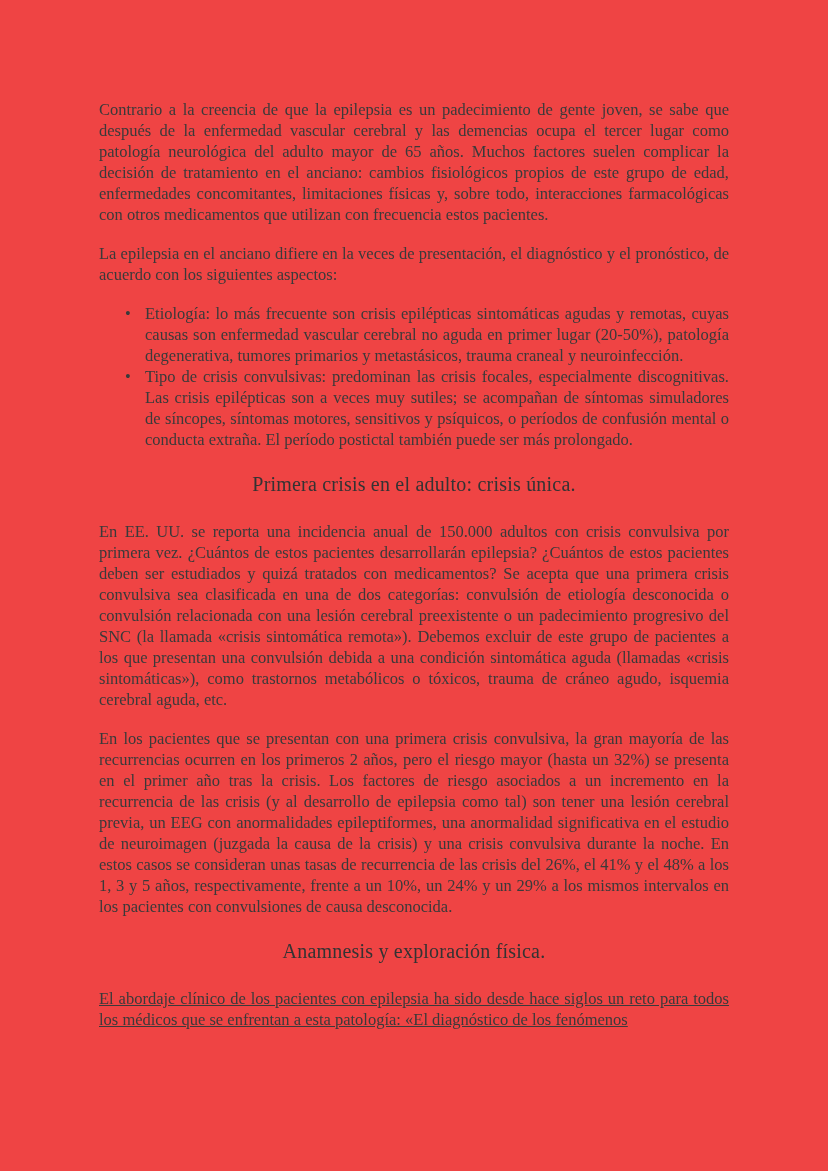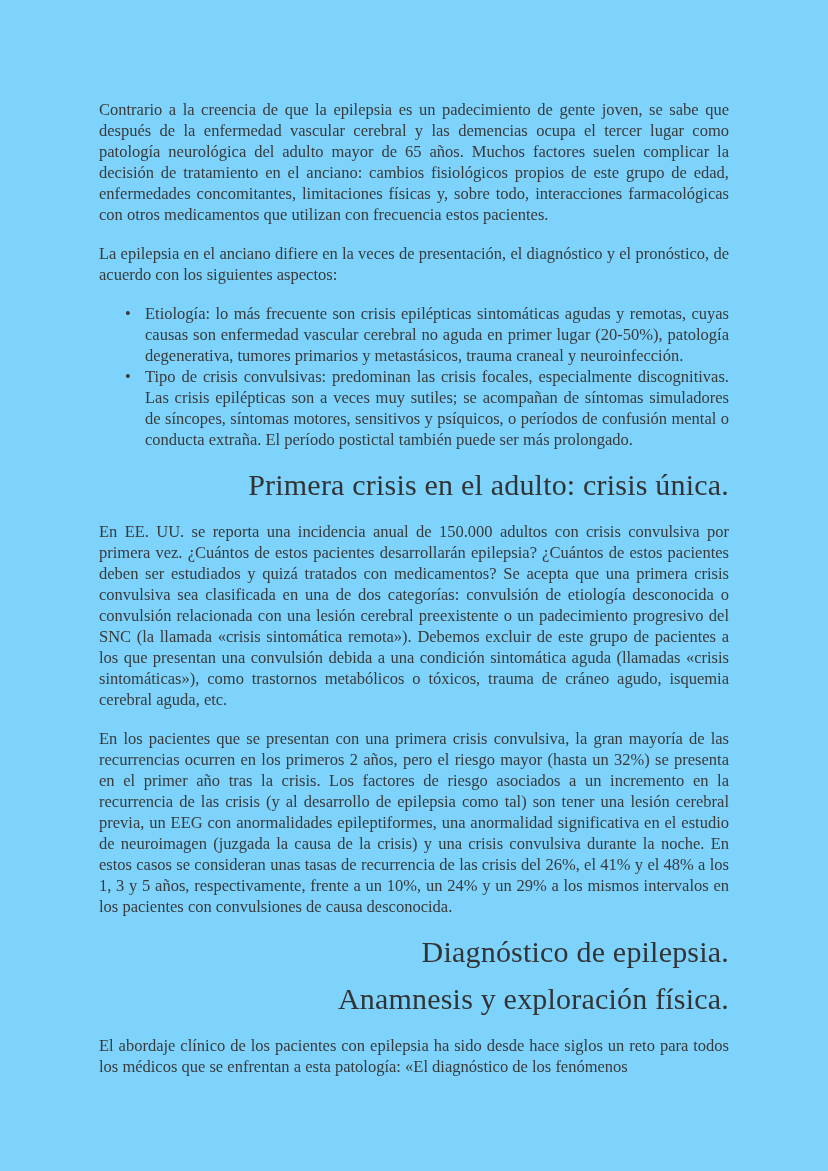--- a/index.html
+++ b/index.html
@@ -5,21 +5,21 @@
   html, body {
     margin: 0;
     padding: 0;
     background: #ffffff;
   }
   .page {
     position: relative;
     width: 828px;
     height: 1171px;
     margin: 0 auto;
-    background: #7dd3fc;
+    background: #ef4444;
     box-sizing: border-box;
     padding: 99px 99px 0 99px;
     overflow: hidden;
     font-family: "Liberation Serif", "DejaVu Serif", serif;
     font-size: 16.5px;
     line-height: 21px;
     color: #3a3a3a;
   }
   .body-para {
     margin: 0 0 18px 0;
@@ -38,32 +38,33 @@
   }
   .aspects-list li .bullet-dot {
     position: absolute;
     left: -20px;
     top: 0;
     color: #3a3a3a;
   }
   .section-heading {
     font-family: "Liberation Serif", "DejaVu Serif", serif;
     font-weight: 400;
-    font-size: 30px;
+    font-size: 20px;
     line-height: 33px;
     color: #333333;
-    text-align: right;
+    text-align: center;
     margin: 10px 0 20px 0;
     letter-spacing: 0.2px;
   }
   .section-heading.stacked {
     margin-bottom: 14px;
   }
   .last-para {
     margin-bottom: 13px;
+    text-decoration: underline;
   }
 </style>
 </head>
 <body>
 
 <div class="page">
 
   <p class="body-para">Contrario a la creencia de que la epilepsia es un padecimiento de gente joven, se sabe que después de la enfermedad vascular cerebral y las demencias ocupa el tercer lugar como patología neurológica del adulto mayor de 65 años. Muchos factores suelen complicar la decisión de tratamiento en el anciano: cambios fisiológicos propios de este grupo de edad, enfermedades concomitantes, limitaciones físicas y, sobre todo, interacciones farmacológicas con otros medicamentos que utilizan con frecuencia estos pacientes.</p>
 
   <p class="body-para">La epilepsia en el anciano difiere en la veces de presentación, el diagnóstico y el pronóstico, de acuerdo con los siguientes aspectos:</p>
@@ -78,19 +79,18 @@
       <span>Tipo de crisis convulsivas: predominan las crisis focales, especialmente discognitivas. Las crisis epilépticas son a veces muy sutiles; se acompañan de síntomas simuladores de síncopes, síntomas motores, sensitivos y psíquicos, o períodos de confusión mental o conducta extraña. El período postictal también puede ser más prolongado.</span>
     </li>
   </ul>
 
   <h1 class="section-heading">Primera crisis en el adulto: crisis única.</h1>
 
   <p class="body-para">En EE. UU. se reporta una incidencia anual de 150.000 adultos con crisis convulsiva por primera vez. ¿Cuántos de estos pacientes desarrollarán epilepsia? ¿Cuántos de estos pacientes deben ser estudiados y quizá tratados con medicamentos? Se acepta que una primera crisis convulsiva sea clasificada en una de dos categorías: convulsión de etiología desconocida o convulsión relacionada con una lesión cerebral preexistente o un padecimiento progresivo del SNC (la llamada «crisis sintomática remota»). Debemos excluir de este grupo de pacientes a los que presentan una convulsión debida a una condición sintomática aguda (llamadas «crisis sintomáticas»), como trastornos metabólicos o tóxicos, trauma de cráneo agudo, isquemia cerebral aguda, etc.</p>
 
   <p class="body-para">En los pacientes que se presentan con una primera crisis convulsiva, la gran mayoría de las recurrencias ocurren en los primeros 2 años, pero el riesgo mayor (hasta un 32%) se presenta en el primer año tras la crisis. Los factores de riesgo asociados a un incremento en la recurrencia de las crisis (y al desarrollo de epilepsia como tal) son tener una lesión cerebral previa, un EEG con anormalidades epileptiformes, una anormalidad significativa en el estudio de neuroimagen (juzgada la causa de la crisis) y una crisis convulsiva durante la noche. En estos casos se consideran unas tasas de recurrencia de las crisis del 26%, el 41% y el 48% a los 1, 3 y 5 años, respectivamente, frente a un 10%, un 24% y un 29% a los mismos intervalos en los pacientes con convulsiones de causa desconocida.</p>
 
-  <h1 class="section-heading stacked">Diagnóstico de epilepsia.</h1>
 
   <h1 class="section-heading">Anamnesis y exploración física.</h1>
 
   <p class="body-para last-para">El abordaje clínico de los pacientes con epilepsia ha sido desde hace siglos un reto para todos los médicos que se enfrentan a esta patología: «El diagnóstico de los fenómenos</p>
 
 </div>
 
 </body></html>

